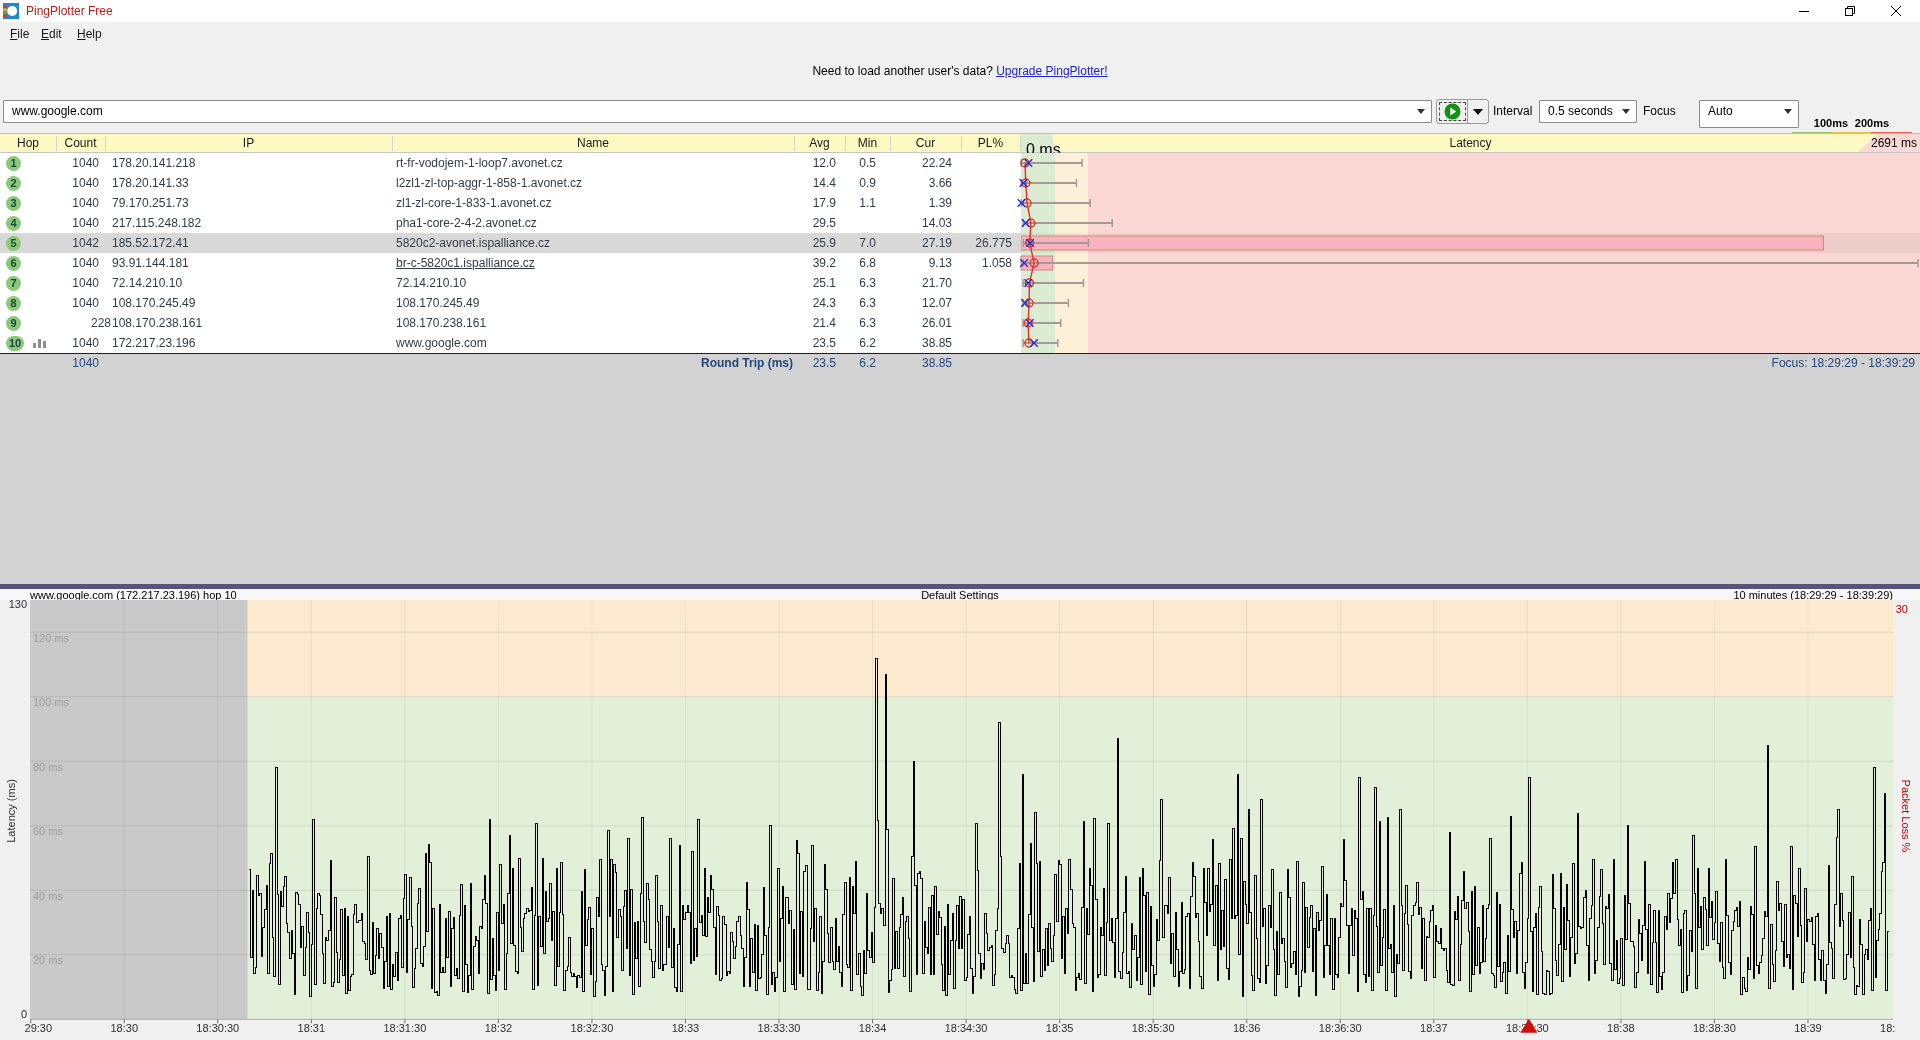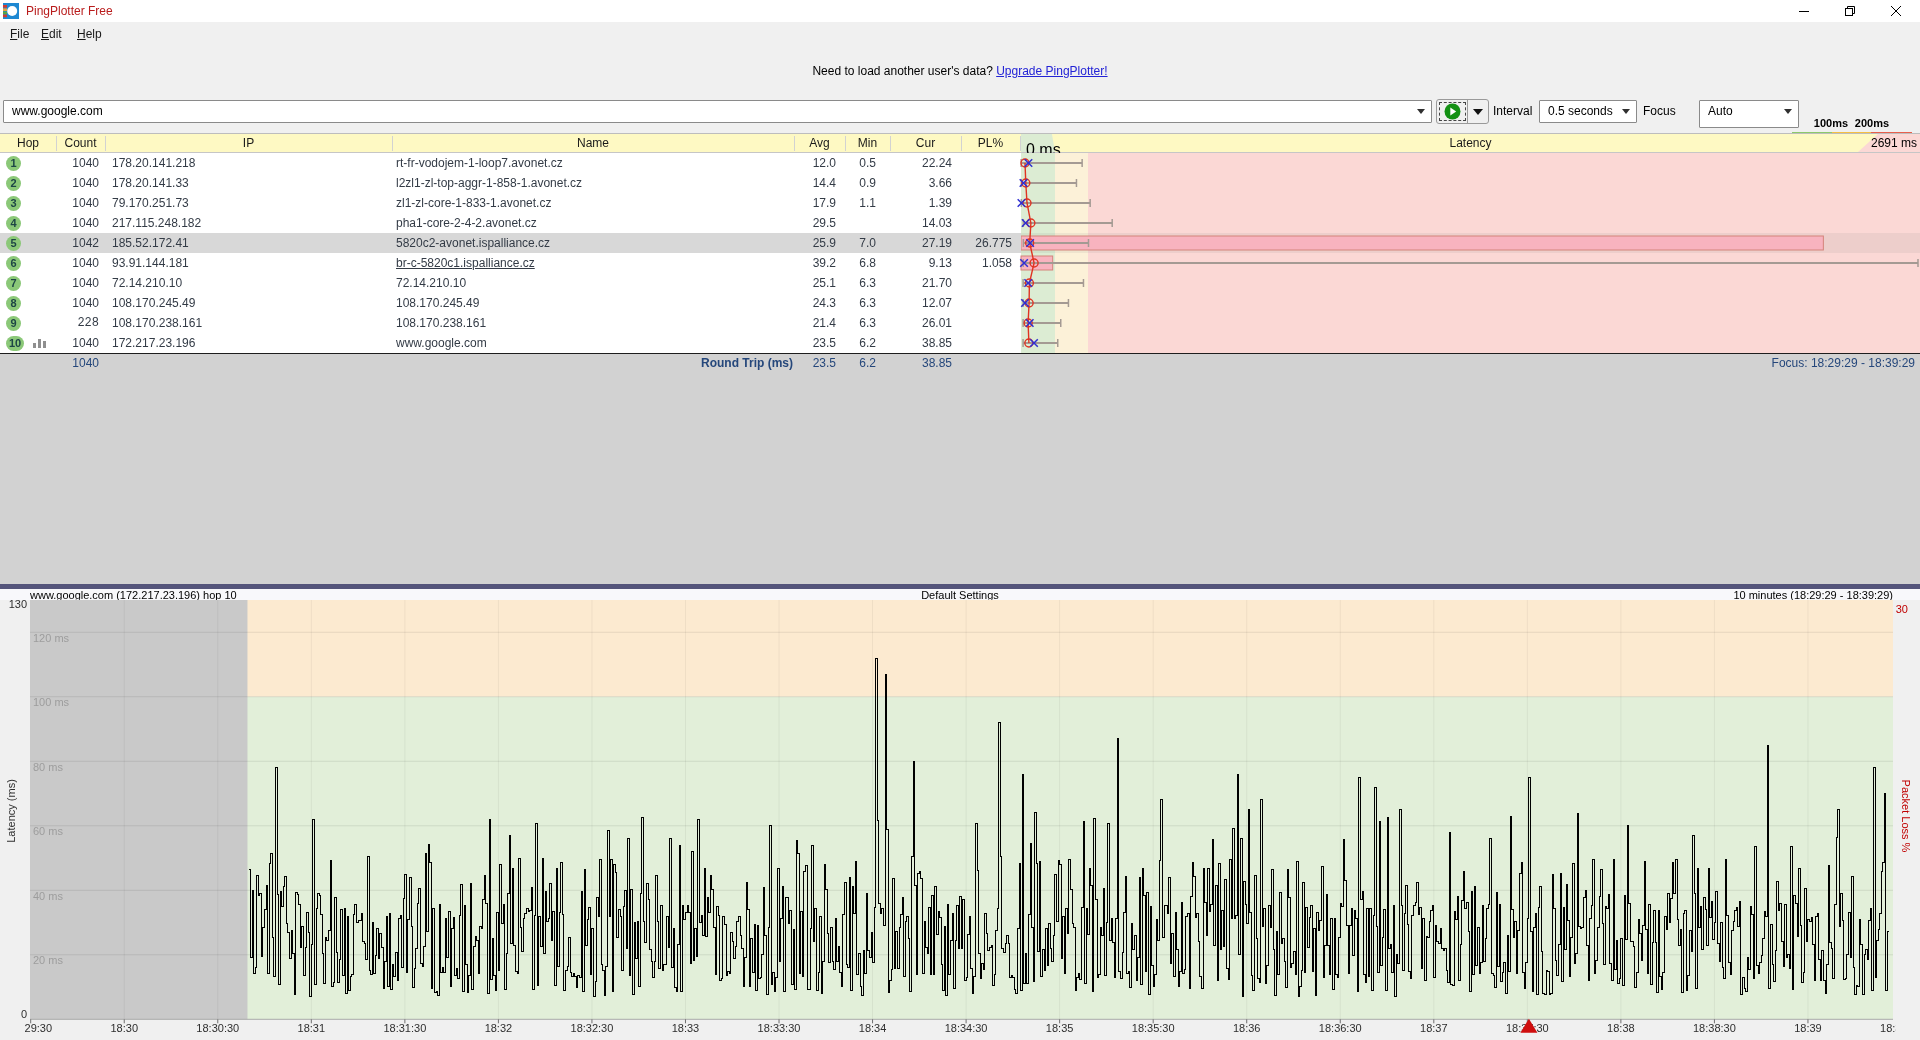--- a/index.html
+++ b/index.html
@@ -297,21 +297,21 @@
         <div class="hop-badge">8</div>
         <div class="cell r" style="left: 26px; width: 73px;">1040</div>
         <div class="cell" style="left: 112px; width: 280px;">108.170.245.49</div>
         <div class="cell" style="left: 396px; width: 400px;">108.170.245.49</div>
         <div class="cell r" style="left: 740px; width: 96px;">24.3</div>
         <div class="cell r" style="left: 800px; width: 76px;">6.3</div>
         <div class="cell r" style="left: 860px; width: 92px;">12.07</div>
       </div>
       <div class="trow" style="top: 160px;">
         <div class="hop-badge">9</div>
-        <div class="cell r" style="left: 26px; width: 73px; font-family: Liberation Mono, monospace;">228</div>
+        <div class="cell r" style="left: 38px; width: 73px;">228</div>
         <div class="cell" style="left: 112px; width: 280px;">108.170.238.161</div>
         <div class="cell" style="left: 396px; width: 400px;">108.170.238.161</div>
         <div class="cell r" style="left: 740px; width: 96px;">21.4</div>
         <div class="cell r" style="left: 800px; width: 76px;">6.3</div>
         <div class="cell r" style="left: 860px; width: 92px;">26.01</div>
       </div>
       <div class="trow" style="top: 180px;">
         <div class="hop-badge">10</div>
         <div class="chart-ico">
           <div style="left: 0px; height: 5px;"></div>

